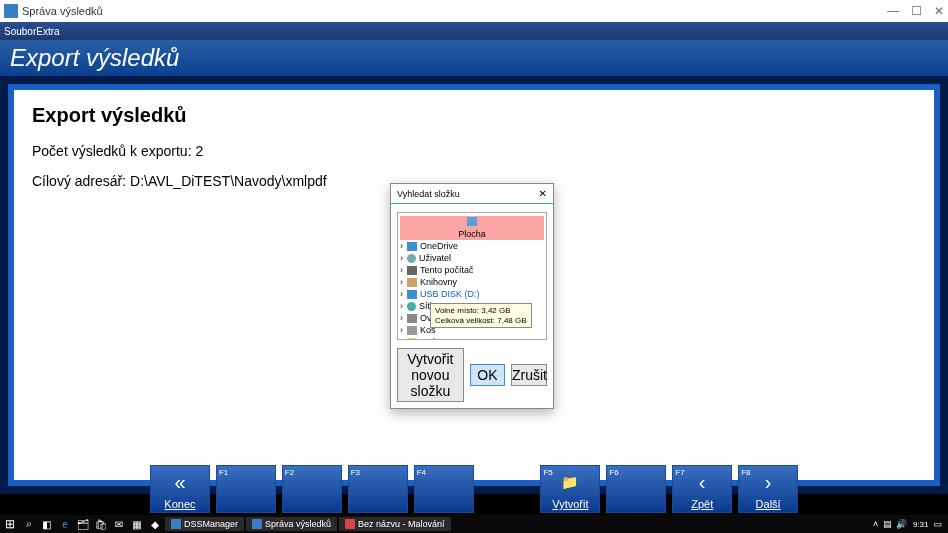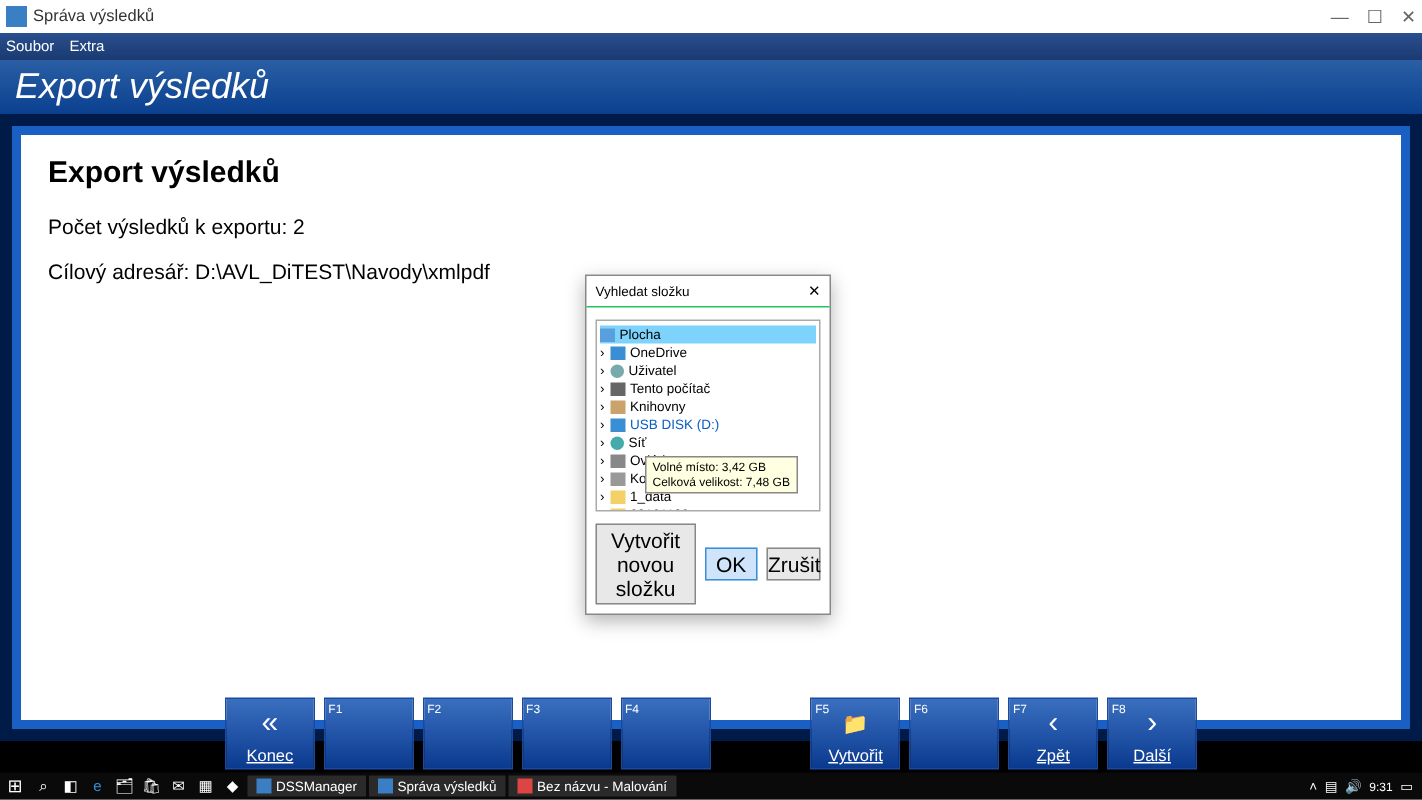--- a/index.html
+++ b/index.html
@@ -4,21 +4,21 @@
 <style>
 * { box-sizing: border-box; margin: 0; padding: 0; font-family: Arial, sans-serif; }
 body { width: 948px; height: 533px; background: #000; overflow: hidden; position: relative; }
 
 
 .titlebar { height: 22px; background: #fff; display: flex; align-items: center; padding: 0 4px; font-size: 11px; color: #333; }
 .titlebar .icon { width: 14px; height: 14px; background: #3a7fc4; margin-right: 4px; }
 .win-controls { margin-left: auto; display: flex; gap: 12px; color: #666; font-size: 12px; }
 .win-controls span { cursor: default; }
 
-.menubar { height: 18px; background: linear-gradient(#2a4f8f,#1a3a70); display: flex; align-items: center; padding: 1px 4px; font-size: 10px; color: #fff; gap: 10px; }
+.menubar { height: 18px; background: linear-gradient(#2a4f8f,#1a3a70); display: flex; align-items: center; padding: 1px 4px; font-size: 10px; color: #fff; }
 .menubar span { cursor: default; }
 
 
 .page-header { background: linear-gradient(#2a5fa5,#0a408f); color: #fff; font-size: 24px; padding: 4px 10px; font-style: italic; font-weight: normal; }
 
 
 .content-wrap { padding: 8px; background: rgba(0,30,80,.9); height: 418px; }
 .card { background: #fff; border: 6px solid #1a5fc4; height: 100%; padding: 14px 18px; }
 .card h2 { font-size: 20px; font-weight: bold; margin-bottom: 16px; }
 .line { font-size: 14px; margin-bottom: 14px; }
@@ -44,21 +44,21 @@
 .fi.desktop { background: #5a9fdd; }
 .fi.cloud { background: #3a8fd4; }
 .fi.user { background: #7aa; border-radius: 50%; width:9px; height:9px; }
 .fi.pc { background: #666; }
 .fi.lib { background: #c9a36a; }
 .fi.usb { background: #3a8fd4; }
 .fi.net { background: #4aa; border-radius:50%; width:9px; height:9px; }
 .fi.ctl { background: #888; }
 .fi.bin { background: #999; }
 .fi.fold { background: #f4d166; }
-.sel { background: #7dd3fc; }
+.sel { background: #fca5a5; flex-direction: column; }
 .tooltip { position: absolute; top: 90px; left: 32px; background: #ffffe1; border: 1px solid #888; padding: 2px 4px; font-size: 8px; line-height: 1.2; z-index: 10; }
 .dlg-btns { display: flex; gap: 6px; margin-top: 8px; justify-content: flex-end; align-items: center; }
 .dlg-btns button { font-size: 14px; padding: 2px 0; border: 1px solid #888; background: #e8e8e8; cursor: default; }
 .btn-create { width: 76px; margin-right: auto; }
 .btn-ok { width: 40px; background: #cfe4fa !important; border-color: #3a8fd4 !important; }
 .btn-cancel { width: 36px; }
 
 
 .taskbar { position: absolute; bottom: 0; left: 0; right: 0; height: 18px; background: #0a0a0a; display: flex; align-items: center; font-size: 9px; color: #fff; }
 .taskbar .start { width: 20px; text-align: center; font-size: 12px; }

